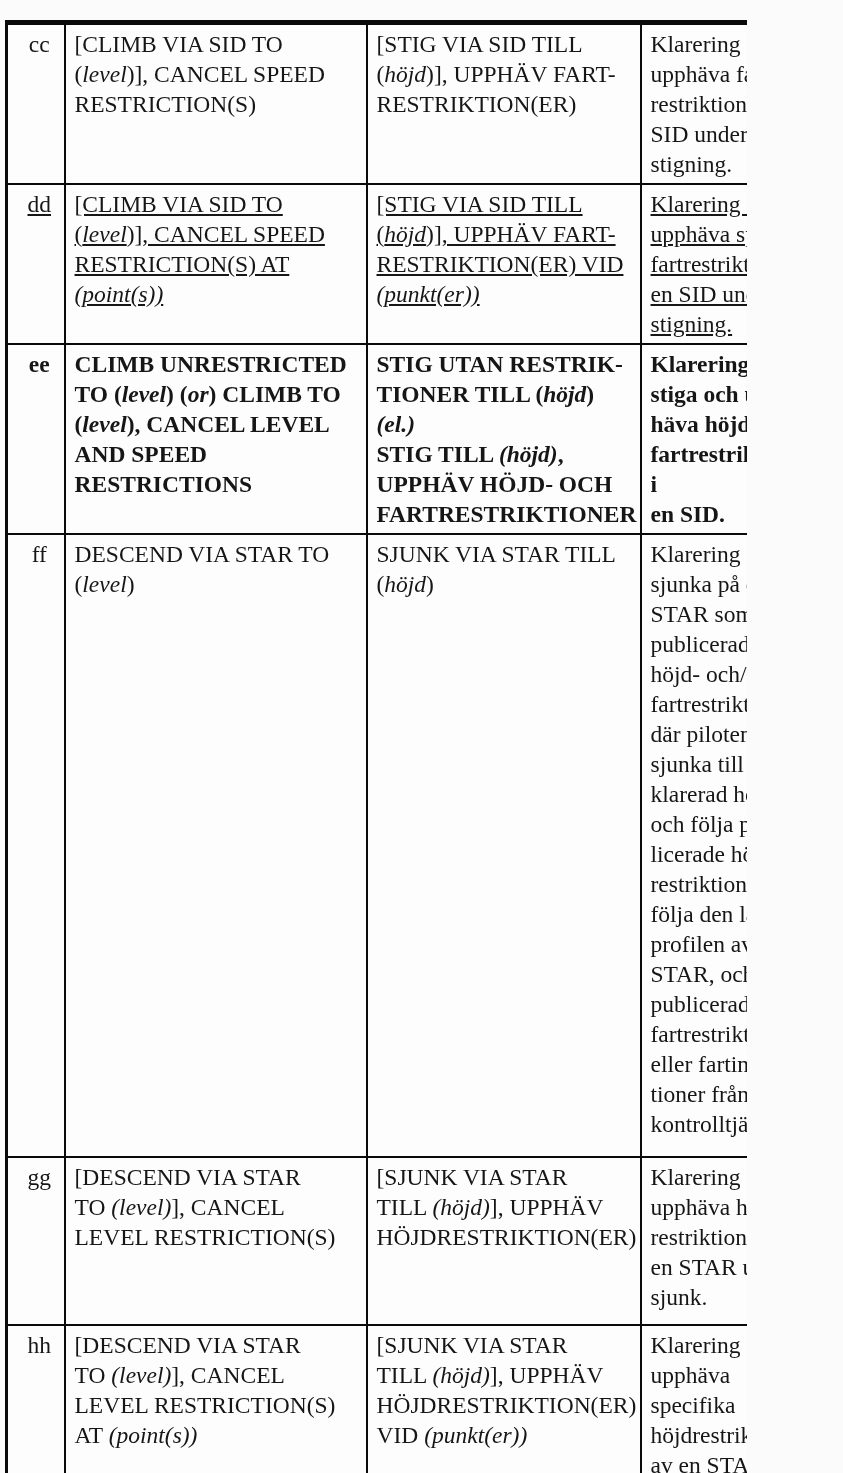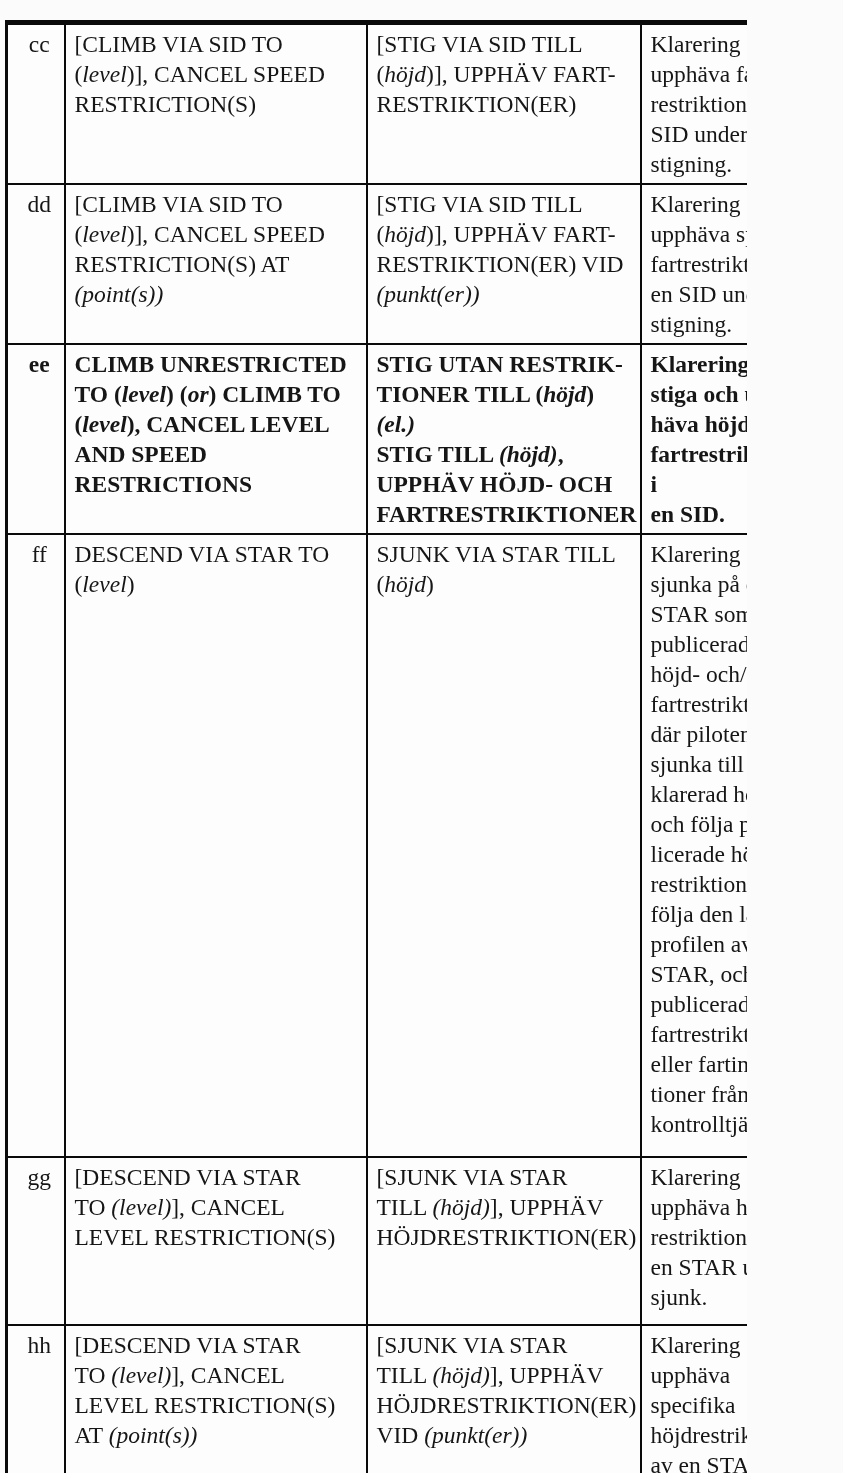--- a/index.html
+++ b/index.html
@@ -38,21 +38,21 @@
   td.cell-id {
     text-align: center;
     padding-left: 2px;
     padding-right: 2px;
   }
   col.c-id  { width: 58px; }
   col.c-en  { width: 302px; }
   col.c-sv  { width: 274px; }
   col.c-ex  { width: 190px; }
   tr.r-cc { height: 157px; }
-  tr.r-dd { height: 157px; }
+  tr.r-dd { height: 157px; text-decoration: underline; }
   tr.r-ee { height: 156px; font-weight: bold; }
   tr.r-ff { height: 623px; }
   tr.r-gg { height: 168px; }
   tr.r-hh { height: 162px; }
   i { font-style: italic; }
 </style>
 </head>
 <body>
 
 <div class="page">

